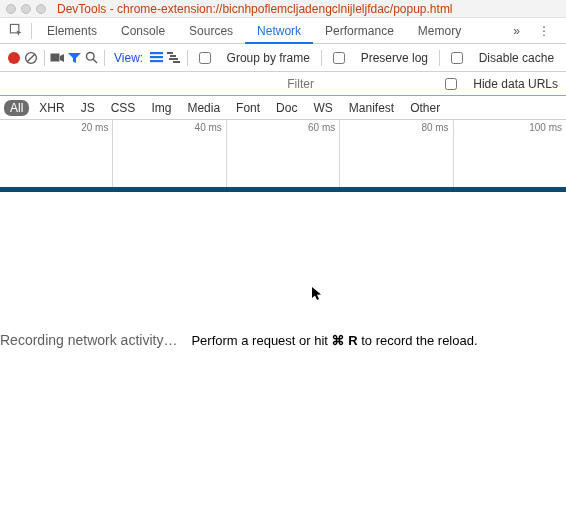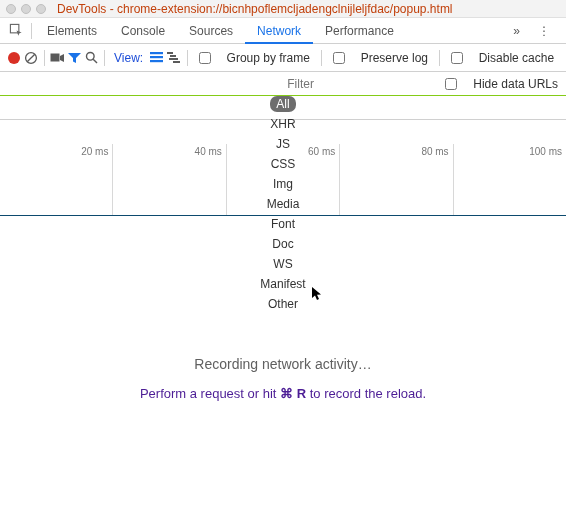--- a/index.html
+++ b/index.html
@@ -88,60 +88,58 @@
     outline:none;
   }
   .typebar{
     height:24px;
     display:flex;
     align-items:center;
     border-bottom:1px solid #d0d0d0;
     padding:0 4px;
     gap:4px;
     font-size:12px;
-    flex-direction:column;
   }
   .type{
     padding:1px 6px;
     border-radius:7px;
     color:#333;
   }
   .type.active{
     background:#6d6d6d;
     color:#fff;
   }
   .timeline{
     height:72px;
-    border-bottom:1px solid #0c4a6e;
-    display:flex;
-    margin-top:24px;
+    border-bottom:5px solid #0c4a6e;
+    display:flex;
   }
   .timeline .col{
     flex:1;
     border-right:1px solid #d8d8d8;
     position:relative;
   }
   .timeline .col:last-child{border-right:none;}
   .timeline .tick{
     position:absolute;
     top:2px;
     right:4px;
     font-size:10px;
     color:#777;
   }
   .empty{
     display:flex;
-    flex-direction:column;
+    flex-direction:row;
     align-items:center;
     gap:14px;
     padding-top:140px;
     color:#333;
   }
   .empty .headline{ font-size:14px; color:#606060; }
-  .empty .sub{ font-size:13px; color:#4c1d95; }
+  .empty .sub{ font-size:13px; color:#000000; }
   .cursor{
     position:absolute;
     left:312px;
     top:287px;
     width:10px;height:14px;
     pointer-events:none;
   }
 </style>
 </head>
 <body>
@@ -159,20 +157,21 @@
       <rect x="1.5" y="1.5" width="9" height="9" stroke="#666" stroke-width="1.2"></rect>
       <path d="M8 8 L13.5 10 L11 11 L10 13.5 Z" fill="#666"></path>
     </svg>
   </div>
   <div class="vsep"></div>
   <div class="tab">Elements</div>
   <div class="tab">Console</div>
   <div class="tab">Sources</div>
   <div class="tab active">Network</div>
   <div class="tab">Performance</div>
+  <div class="tab">Memory</div>
   <div class="tabs-end">
     <span class="more-icon">»</span>
     <span class="menu-icon">⋮</span>
   </div>
 </div>
 
 <div class="toolbar">
   <div class="tb-icon">
       <div class="record-dot"></div>
     </div>

